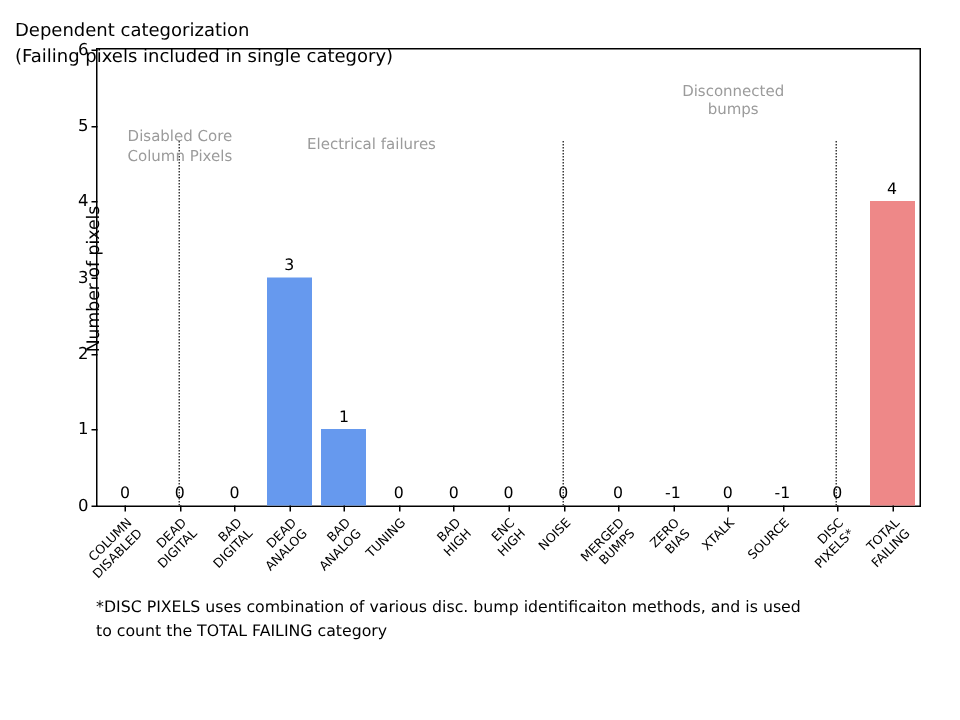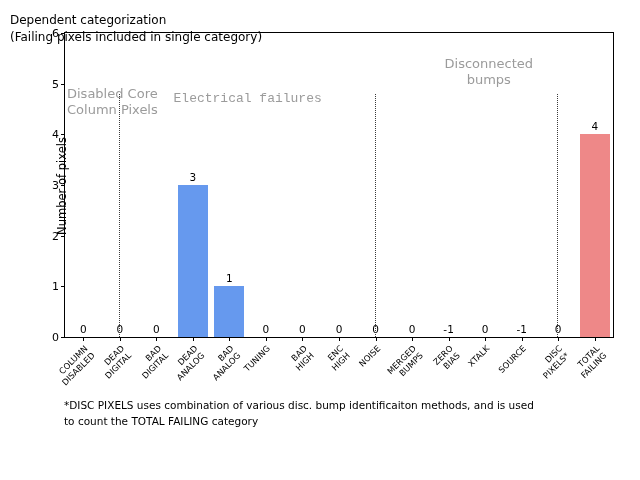--- a/index.html
+++ b/index.html
@@ -107,21 +107,21 @@
     font-size: 10.5px;
     white-space: nowrap;
   }
   .vline {
     position: absolute;
     width: 0;
     border-left: 1.3px dotted #3a3a3a;
   }
   .annot {
     position: absolute;
-    font-size: 13px;
+    font-size: 10px;
     color: #9b9b9b;
     line-height: 1.25;
     white-space: pre-line;
   }
   .annot.center { text-align: center; transform: translateX(-50%); }
   #note1 {
     position: absolute;
     left: 10px;
     top: 12px;
     font-size: 12px;
@@ -247,23 +247,23 @@
         <div class="bar" style="left: 514.755px; width: 29.9573px; height: 202.667px; background: rgb(238, 136, 136);"></div>
         <div class="barlabel" style="left: 529.733px; top: 99.3333px;">4</div>
         <div class="xtickmark" style="left: 529.733px;"></div>
         <div class="xtickwrap" style="left: 529.733px;">
           <div class="xtick" style="right: 0px; position: absolute; white-space: pre-line;">TOTAL
 FAILING</div>
         </div>
         <div class="vline" style="left: 54.0693px; top: 60.8px; height: 243.2px;"></div>
         <div class="vline" style="left: 309.803px; top: 60.8px; height: 243.2px;"></div>
         <div class="vline" style="left: 492.469px; top: 60.8px; height: 243.2px;"></div>
-        <div class="annot" style="left: 2px; top: 53.2px;">Disabled Core
+        <div class="annot" style="left: 20px; top: 53.2px; text-align: right;">Disabled Core
 Column Pixels</div>
-        <div class="annot center" style="left: 182.667px; top: 58.2667px; font-family: Liberation Mono, monospace;">Electrical failures</div>
+        <div class="annot center" style="left: 182.667px; top: 58.2667px;">Electrical failures</div>
         <div class="annot center" style="left: 423.787px; top: 22.8px;">Disconnected
 bumps</div>
       </div>
     <div id="ylabel">Number of pixels</div>
   </div>
 
   <div id="footnote">*DISC PIXELS uses combination of various disc. bump identificaiton methods, and is used
 to count the TOTAL FAILING category</div>
 
   <div id="note1">Dependent categorization

